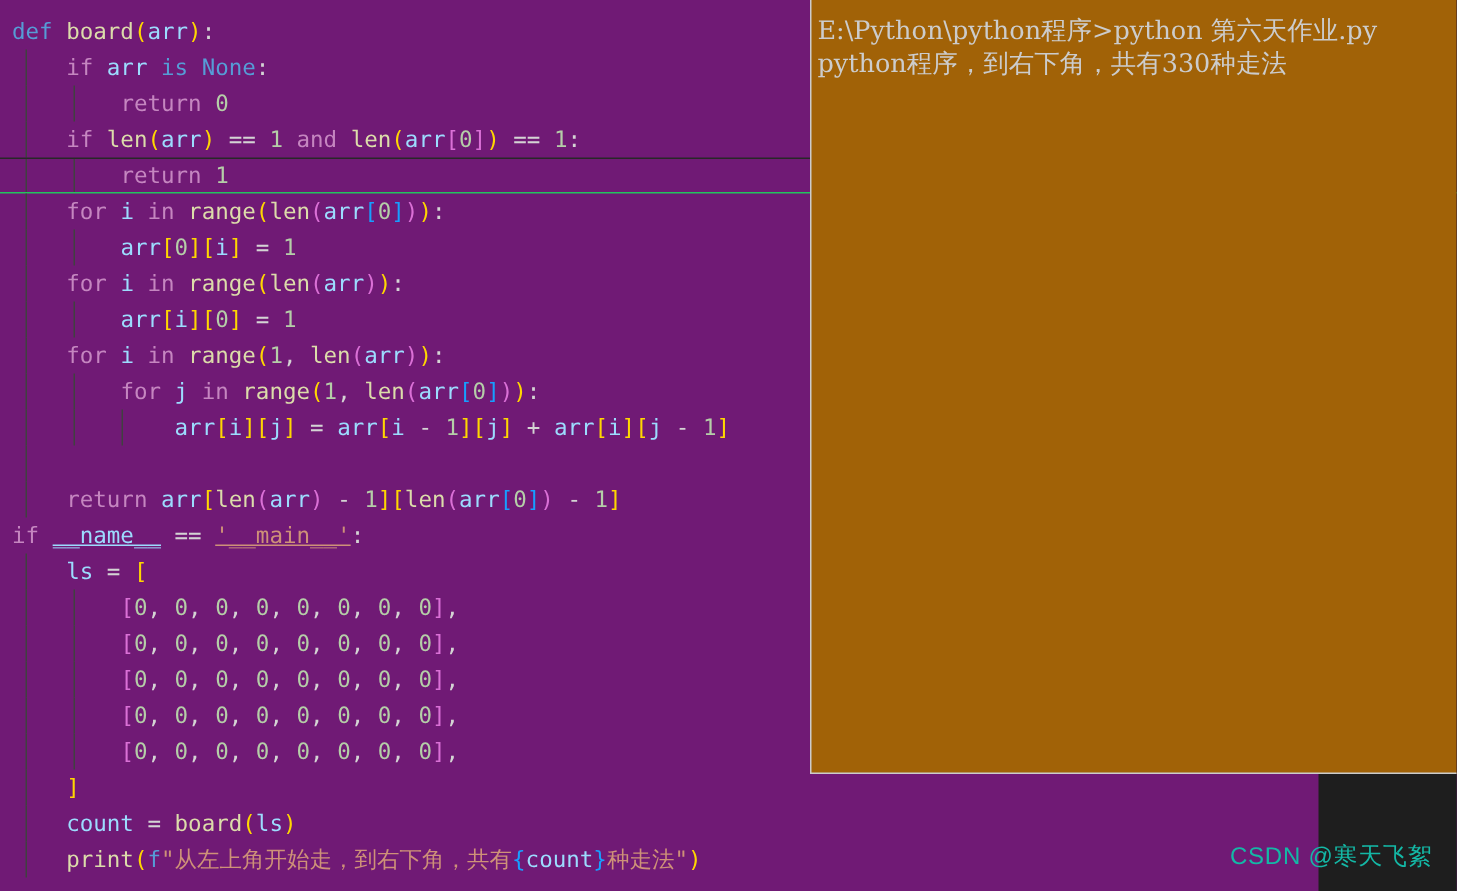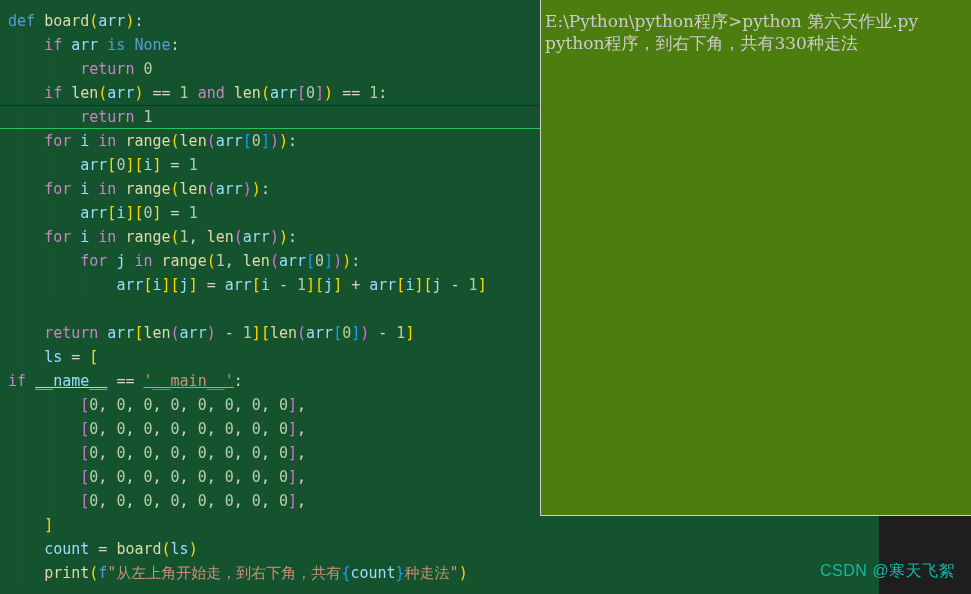--- a/index.html
+++ b/index.html
@@ -14,21 +14,21 @@
     position: relative;
     font-family: "DejaVu Sans Mono", monospace;
   }
 
   
   #editor {
     position: absolute;
     left: 0; top: 0;
     width: 879px;
     height: 594px;
-    background: #14532d;
+    background: #701a75;
   }
   #code-lines {
     position: absolute;
     left: 0;
     top: 9px;
     width: 971px;
   }
   .code-line {
     position: relative;
     height: 24px;
@@ -68,21 +68,21 @@
   .brk3    { color: #179fff; }  
   .under   { text-decoration: underline; }
 
   
   #terminal {
     position: absolute;
     left: 540px;
     top: 0px;
     width: 431px;
     height: 516px;
-    background: #4d7c0f;
+    background: #a16207;
     border: 1px solid #cccccc;
     border-top: none;
     border-right: none;
     box-sizing: border-box;
     overflow: hidden;
   }
   #terminal-body {
     padding: 10px 4px 0 4px;
   }
   .term-line {
@@ -143,23 +143,23 @@
     <div class="code-line"><span class="guide" style="left:17px"></span>    <span class="kw">for</span> <span class="var">i</span> <span class="kw">in</span> <span class="fn">range</span><span class="brk">(</span><span class="num">1</span><span class="op">,</span> <span class="fn">len</span><span class="brk2">(</span><span class="var">arr</span><span class="brk2">)</span><span class="brk">)</span><span class="op">:</span></div>
 
     <div class="code-line"><span class="guide" style="left:17px"></span><span class="guide" style="left:49px"></span>        <span class="kw">for</span> <span class="var">j</span> <span class="kw">in</span> <span class="fn">range</span><span class="brk">(</span><span class="num">1</span><span class="op">,</span> <span class="fn">len</span><span class="brk2">(</span><span class="var">arr</span><span class="brk3">[</span><span class="num">0</span><span class="brk3">]</span><span class="brk2">)</span><span class="brk">)</span><span class="op">:</span></div>
 
     <div class="code-line"><span class="guide" style="left:17px"></span><span class="guide" style="left:49px"></span><span class="guide" style="left:81px"></span>            <span class="var">arr</span><span class="brk">[</span><span class="var">i</span><span class="brk">]</span><span class="brk">[</span><span class="var">j</span><span class="brk">]</span> <span class="op">=</span> <span class="var">arr</span><span class="brk">[</span><span class="var">i</span> <span class="op">-</span> <span class="num">1</span><span class="brk">]</span><span class="brk">[</span><span class="var">j</span><span class="brk">]</span> <span class="op">+</span> <span class="var">arr</span><span class="brk">[</span><span class="var">i</span><span class="brk">]</span><span class="brk">[</span><span class="var">j</span> <span class="op">-</span> <span class="num">1</span><span class="brk">]</span></div>
 
     <div class="code-line"><span class="guide" style="left:17px"></span> </div>
 
     <div class="code-line"><span class="guide" style="left:17px"></span>    <span class="kw">return</span> <span class="var">arr</span><span class="brk">[</span><span class="fn">len</span><span class="brk2">(</span><span class="var">arr</span><span class="brk2">)</span> <span class="op">-</span> <span class="num">1</span><span class="brk">]</span><span class="brk">[</span><span class="fn">len</span><span class="brk2">(</span><span class="var">arr</span><span class="brk3">[</span><span class="num">0</span><span class="brk3">]</span><span class="brk2">)</span> <span class="op">-</span> <span class="num">1</span><span class="brk">]</span></div>
 
+    <div class="code-line"><span class="kw">if</span> <span class="var under">__name__</span> <span class="op">==</span> <span class="str under">'__main__'</span><span class="op">:</span></div>
+
     <div class="code-line"><span class="guide" style="left:17px"></span>    <span class="var">ls</span> <span class="op">=</span> <span class="brk">[</span></div>
-
-    <div class="code-line"><span class="kw">if</span> <span class="var under">__name__</span> <span class="op">==</span> <span class="str under">'__main__'</span><span class="op">:</span></div>
 
     <div class="code-line"><span class="guide" style="left:17px"></span><span class="guide" style="left:49px"></span>        <span class="brk2">[</span><span class="num">0</span><span class="op">,</span> <span class="num">0</span><span class="op">,</span> <span class="num">0</span><span class="op">,</span> <span class="num">0</span><span class="op">,</span> <span class="num">0</span><span class="op">,</span> <span class="num">0</span><span class="op">,</span> <span class="num">0</span><span class="op">,</span> <span class="num">0</span><span class="brk2">]</span><span class="op">,</span></div>
 
     <div class="code-line"><span class="guide" style="left:17px"></span><span class="guide" style="left:49px"></span>        <span class="brk2">[</span><span class="num">0</span><span class="op">,</span> <span class="num">0</span><span class="op">,</span> <span class="num">0</span><span class="op">,</span> <span class="num">0</span><span class="op">,</span> <span class="num">0</span><span class="op">,</span> <span class="num">0</span><span class="op">,</span> <span class="num">0</span><span class="op">,</span> <span class="num">0</span><span class="brk2">]</span><span class="op">,</span></div>
 
     <div class="code-line"><span class="guide" style="left:17px"></span><span class="guide" style="left:49px"></span>        <span class="brk2">[</span><span class="num">0</span><span class="op">,</span> <span class="num">0</span><span class="op">,</span> <span class="num">0</span><span class="op">,</span> <span class="num">0</span><span class="op">,</span> <span class="num">0</span><span class="op">,</span> <span class="num">0</span><span class="op">,</span> <span class="num">0</span><span class="op">,</span> <span class="num">0</span><span class="brk2">]</span><span class="op">,</span></div>
 
     <div class="code-line"><span class="guide" style="left:17px"></span><span class="guide" style="left:49px"></span>        <span class="brk2">[</span><span class="num">0</span><span class="op">,</span> <span class="num">0</span><span class="op">,</span> <span class="num">0</span><span class="op">,</span> <span class="num">0</span><span class="op">,</span> <span class="num">0</span><span class="op">,</span> <span class="num">0</span><span class="op">,</span> <span class="num">0</span><span class="op">,</span> <span class="num">0</span><span class="brk2">]</span><span class="op">,</span></div>
 
     <div class="code-line"><span class="guide" style="left:17px"></span><span class="guide" style="left:49px"></span>        <span class="brk2">[</span><span class="num">0</span><span class="op">,</span> <span class="num">0</span><span class="op">,</span> <span class="num">0</span><span class="op">,</span> <span class="num">0</span><span class="op">,</span> <span class="num">0</span><span class="op">,</span> <span class="num">0</span><span class="op">,</span> <span class="num">0</span><span class="op">,</span> <span class="num">0</span><span class="brk2">]</span><span class="op">,</span></div>

